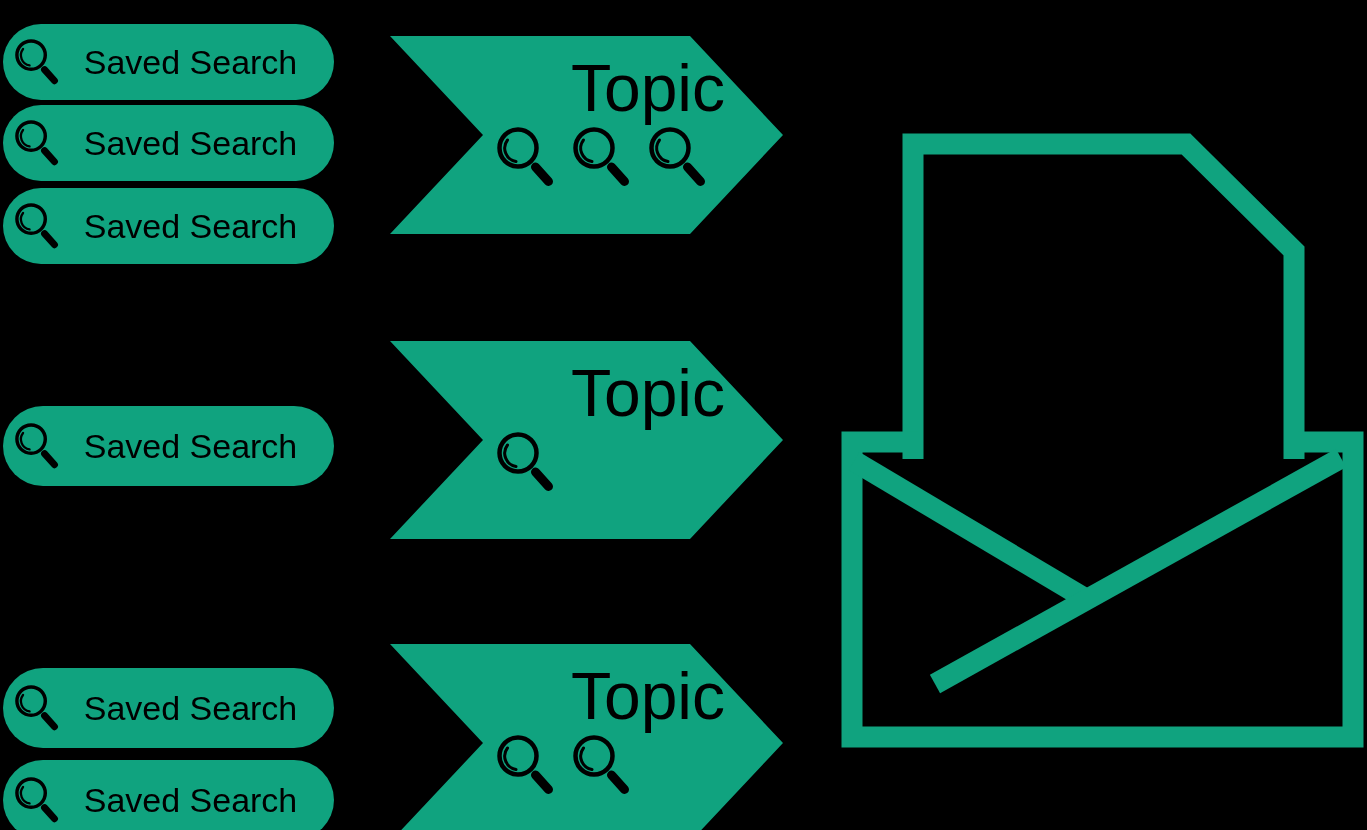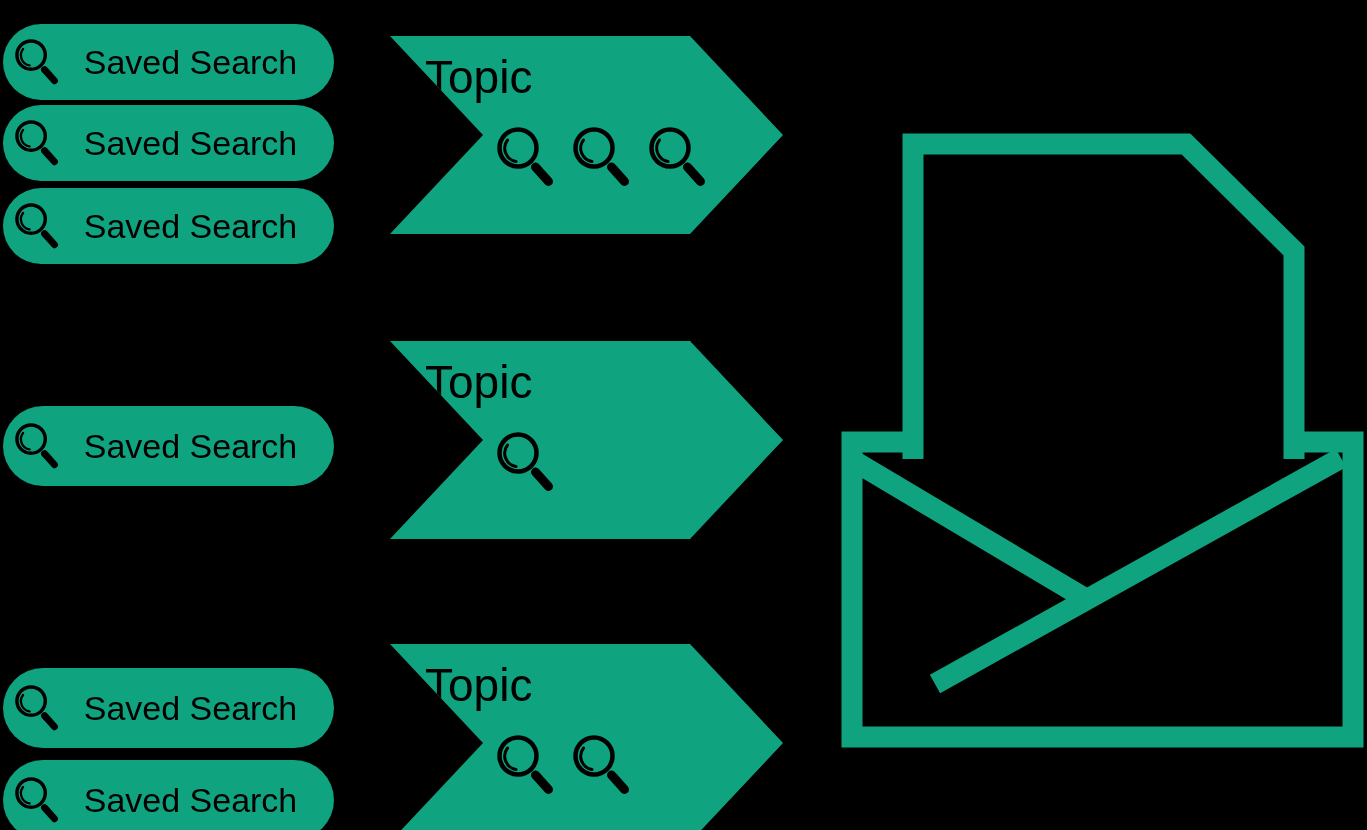--- a/index.html
+++ b/index.html
@@ -45,22 +45,22 @@
   .arrow{
     position:absolute;left:390px;width:393px;height:198px;
     background:var(--green);
     clip-path:polygon(0px 0px,300px 0px,393px 99px,300px 198px,0px 198px,93px 99px);
   }
   .arrow-1{top:20px;}
   .arrow-2{top:325px;}
   .arrow-3{top:628px;}
   .topic-label{
     position:absolute;top:16px;left:35px;width:300px;
-    text-align:left;
-    font-size:46px;line-height:1.1;
+    text-align:right;
+    font-size:66px;line-height:1.1;
     color:var(--ink);
     white-space:nowrap;
   }
   .mag-row{
     position:absolute;top:91px;left:107px;
     display:flex;gap:16px;
   }
 
   
   .mag{color:var(--ink);display:block;}

